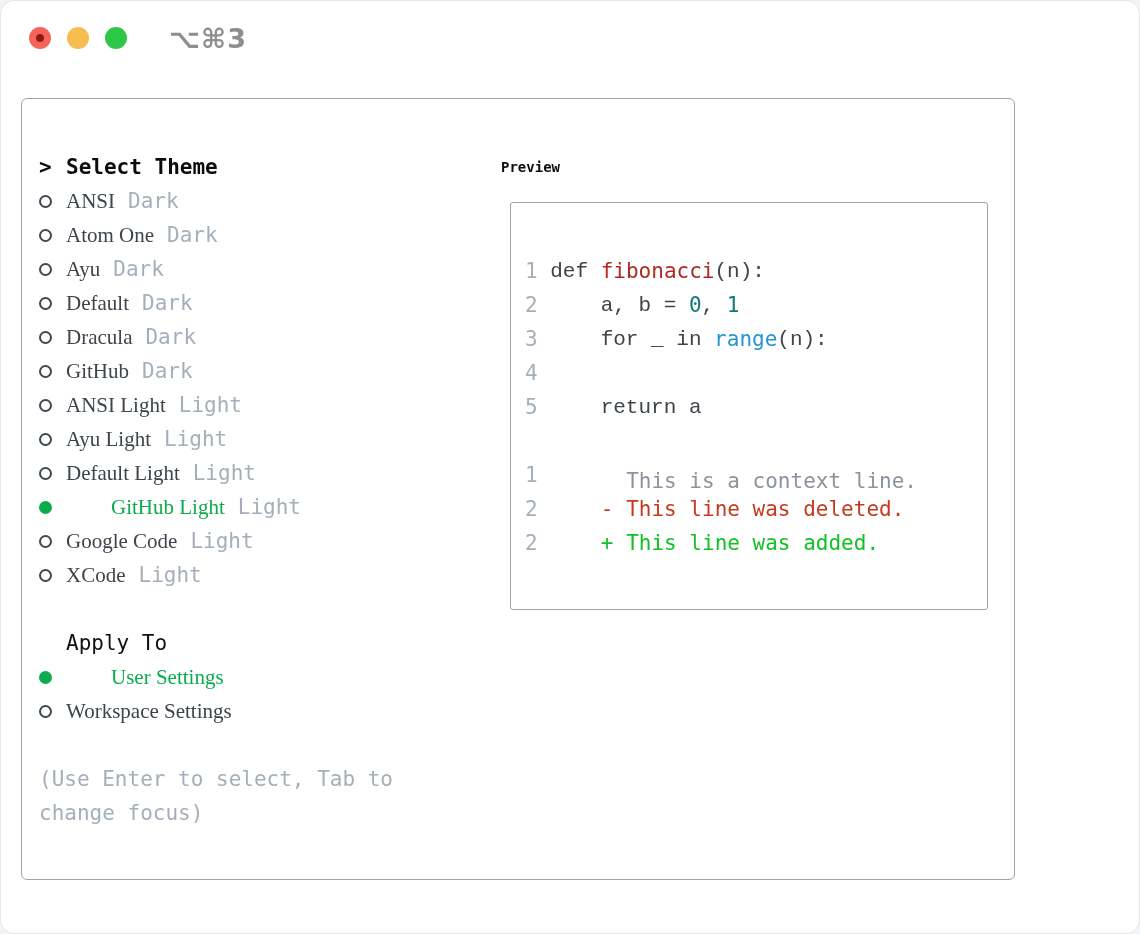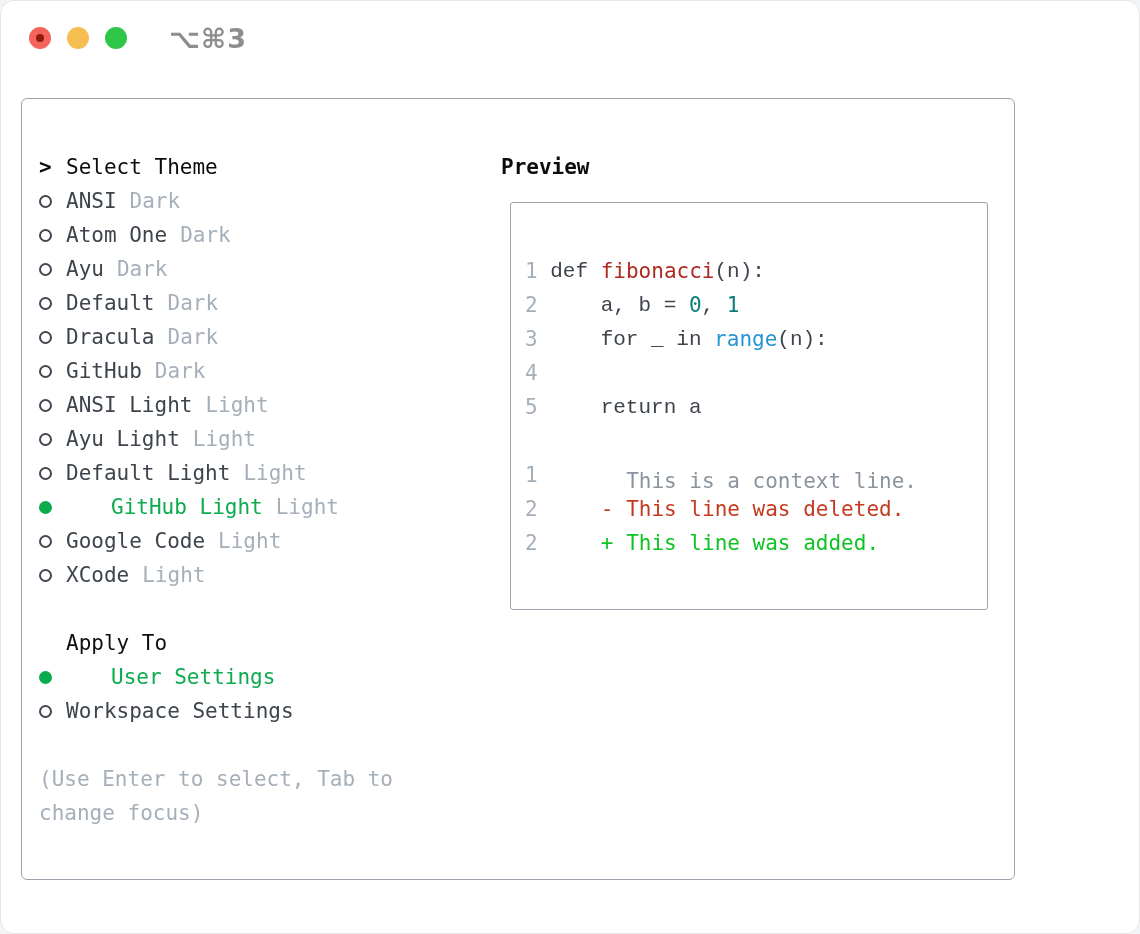--- a/index.html
+++ b/index.html
@@ -23,30 +23,30 @@
   .win-title{position:absolute;left:168px;top:22px;font-size:27px;font-weight:bold;color:#8e8e8e;font-family:"DejaVu Sans","DejaVu Sans Mono",sans-serif;letter-spacing:1px;}
   
   .panel{position:absolute;left:20px;top:97px;width:994px;height:782px;border:1.5px solid var(--border);border-radius:6px;background:#fff;}
   
   .left-col{position:absolute;left:17px;top:51px;font-size:21px;}
   .row{display:flex;align-items:center;height:34px;white-space:pre;}
   .marker{width:27px;flex:none;display:flex;align-items:center;}
   .prompt{font-weight:bold;color:var(--black);}
   .circle{width:13px;height:13px;border-radius:50%;border:2px solid #3f4750;}
   .circle.filled{border:none;background:var(--accent-green);}
-  .hdr{font-weight:normal;color:var(--black);}
-  .name{color:var(--dark);}
+  .hdr{font-weight:bold;color:var(--black);}
+  .name{color:var(--dark);font-family:Liberation Serif, serif;}
   .name.selected{color:var(--accent-green);margin-left:45px;}
   .suffix{color:var(--muted);margin-left:13px;}
   .apply-section{margin-top:34px;}
   .apply-hdr{color:#101010;}
   .hint-section{margin-top:34px;}
   .hint{color:var(--muted);}
   
-  .preview-label{position:absolute;left:479px;top:51px;height:34px;display:flex;align-items:center;font-size:21px;font-weight:bold;color:var(--black);}
+  .preview-label{position:absolute;left:479px;top:51px;height:34px;display:flex;align-items:center;font-size:14px;font-weight:bold;color:var(--black);}
   .code-box{position:absolute;left:488px;top:103px;width:478px;height:408px;border:1.5px solid var(--border);border-radius:3px;background:#fff;overflow:hidden;}
   .code{padding:51px 0 0 14px;font-size:21px;}
   .cl{height:34px;display:flex;align-items:center;white-space:pre;}
   .ln{color:var(--muted);}
   .tok-plain{color:var(--dark);font-family:Liberation Mono, monospace;}
   .tok-func{color:var(--func-red);}
   .tok-number{color:var(--number-teal);}
   .tok-builtin{color:var(--builtin-blue);}
   .tok-context{color:var(--context-gray);margin-top:12px;}
   .tok-deleted{color:var(--deleted-red);}

